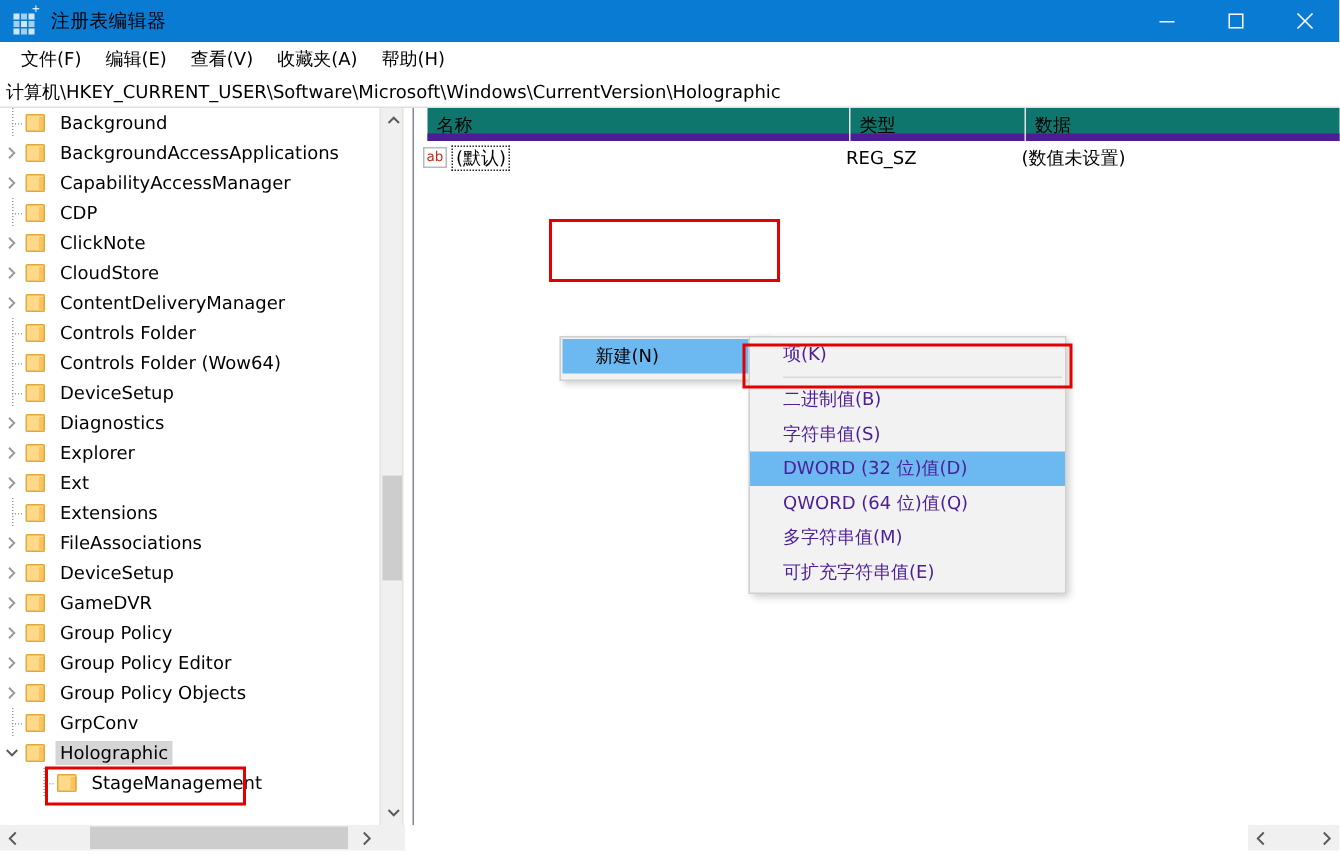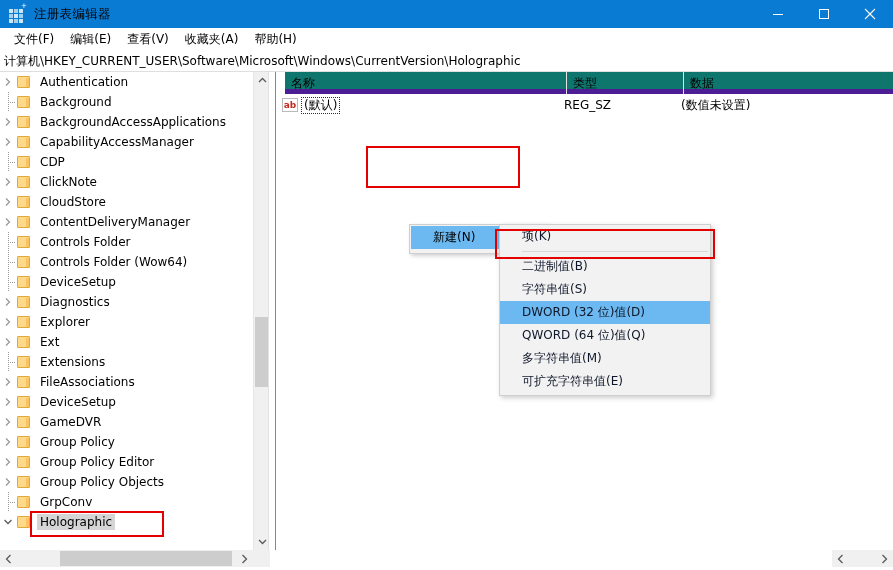--- a/index.html
+++ b/index.html
@@ -242,39 +242,38 @@
     height: 22px;
     white-space: nowrap;
   }
   .ab-icon {
     width: 16px; height: 14px;
     margin-left: 5px; margin-right: 3px;
     background: #ffffff;
     border: 1px solid #b9b9b9;
     color: #c42b1c;
     font-size: 9px;
-    font-weight: bold;
+    font-weight: normal;
     line-height: 12px;
     text-align: center;
     font-family: "DejaVu Sans", "Liberation Sans", sans-serif;
     flex: none;
   }
   .focus-dotted {
     border: 1px dotted #2b2b2b;
     padding: 0 2px;
     line-height: 15px;
   }
   .ctx-parent {
     position: absolute;
     left: 373px; top: 152px;
     width: 140px; height: 30px;
     background: #f2f2f2;
     border: 1px solid #cfcfcf;
     box-shadow: 2px 2px 4px rgba(0,0,0,.18);
-    margin-left: 36px;
   }
   .ctx-parent-item {
     position: absolute; left: 1px; top: 1px;
     width: 138px; height: 23px;
     background: #6cb8f0;
     display: flex; align-items: center;
     padding-left: 22px;
     font-size: 12px;
     color: #000;
   }
@@ -290,21 +289,21 @@
     background: #f2f2f2;
     border: 1px solid #cfcfcf;
     box-shadow: 2px 2px 5px rgba(0,0,0,.2);
   }
   .ctx-item {
     position: relative;
     height: 23px;
     display: flex; align-items: center;
     padding-left: 22px;
     font-size: 12px;
-    color: #0f172a;
+    color: #4c1d95;
   }
   .ctx-item.highlight { background: #6cb8f0; }
   .ctx-sep {
     height: 1px;
     margin: 3px 2px 3px 22px;
     background: #d8d8d8;
   }
 
   
   .hscroll-left {
@@ -383,32 +382,20 @@
 
   <div class="addressbar">
     <span>计算机\HKEY_CURRENT_USER\Software\Microsoft\Windows\CurrentVersion\Holographic</span>
   </div>
 
   <div class="content">
 
     <div class="tree-pane">
       <div class="tree-list" id="tree-list">
           <div class="tree-row">
-            <div class="twisty">
-              <svg width="10" height="10" viewBox="0 0 10 10">
-                <polyline points="3,1.5 6.5,5 3,8.5" fill="none" stroke="#9a9a9a" stroke-width="1.3"></polyline>
-              </svg>
-            </div>
-            <div class="folder">
-              <div class="fbody"></div>
-              <div class="fflap"></div>
-            </div>
-            <span class="tree-label">Authentication</span>
-          </div>
-          <div class="tree-row">
             <div class="dotline"></div>
             <div class="folder">
               <div class="fbody"></div>
               <div class="fflap"></div>
             </div>
             <span class="tree-label">Background</span>
           </div>
           <div class="tree-row">
             <div class="twisty">
               <svg width="10" height="10" viewBox="0 0 10 10">
@@ -629,20 +616,29 @@
             <div class="twisty">
               <svg width="10" height="10" viewBox="0 0 10 10">
                 <polyline points="1.5,3 5,6.5 8.5,3" fill="none" stroke="#5d5d5d" stroke-width="1.3"></polyline>
               </svg>
             </div>
             <div class="folder">
               <div class="fbody"></div>
               <div class="fflap"></div>
             </div>
             <span class="tree-label">Holographic</span>
+          </div>
+          <div class="tree-row">
+            <div class="indent" style="width: 21px;"></div>
+            <div class="dotline"></div>
+            <div class="folder">
+              <div class="fbody"></div>
+              <div class="fflap"></div>
+            </div>
+            <span class="tree-label">StageManagement</span>
           </div>
         </div>
     </div>
 
     <div class="tree-vscroll">
       <div class="sb-arrow up">
         <svg width="9" height="7" viewBox="0 0 9 7">
             <polyline points="1,5 4.5,1.5 8,5" fill="none" stroke="#5a5a5a" stroke-width="1.3"></polyline>
           </svg>
       </div>

